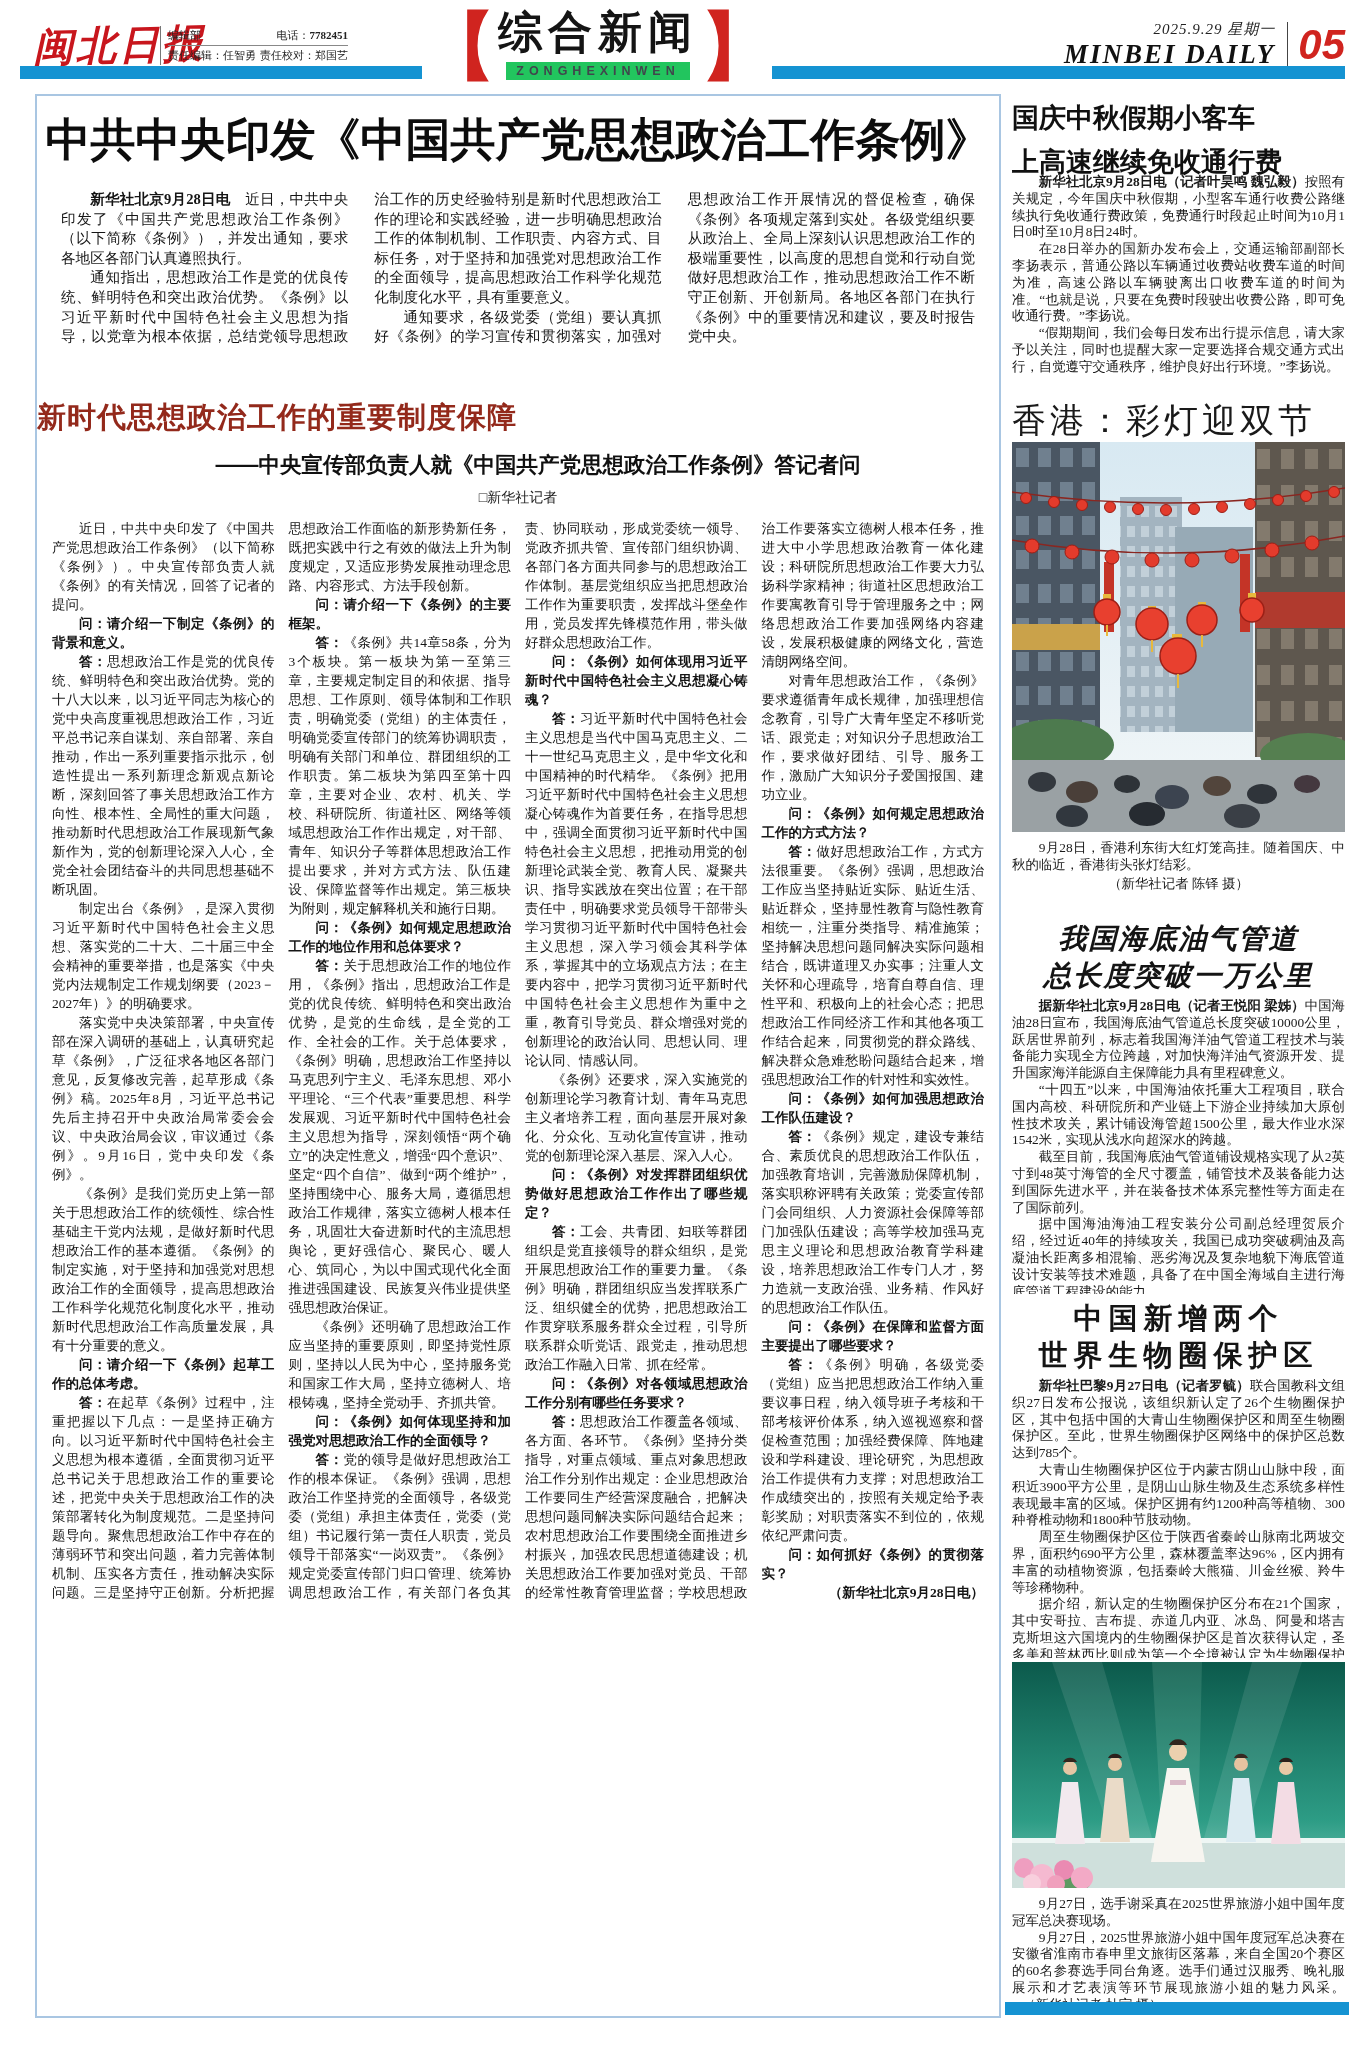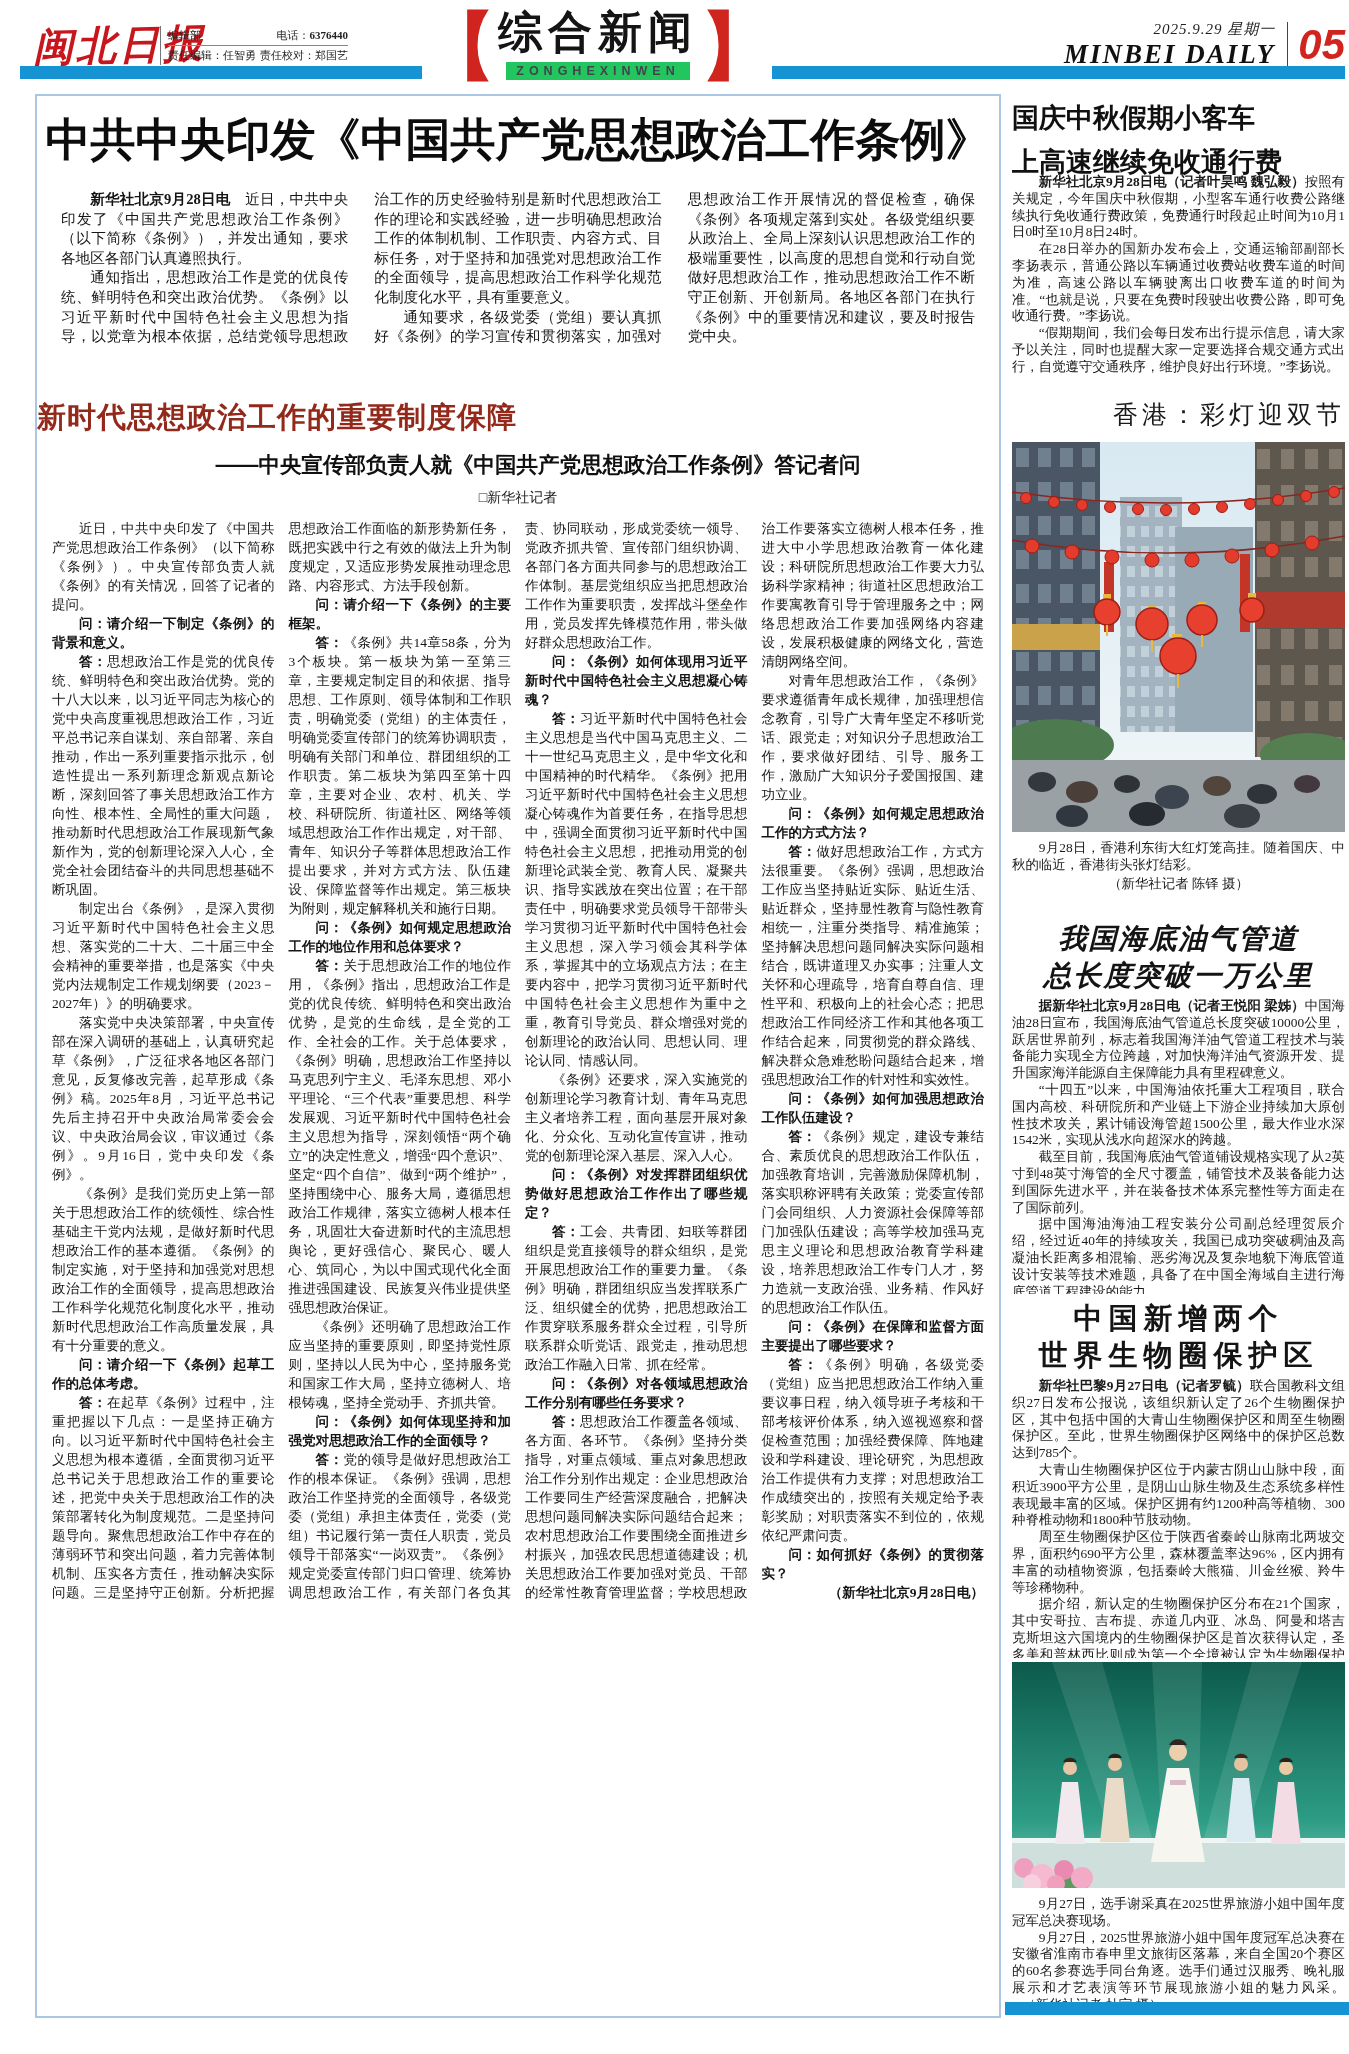--- a/index.html
+++ b/index.html
@@ -54,36 +54,36 @@
   .sb-head-sans{font-family:Liberation Serif, serif;font-weight:800;
                 font-size:27px;line-height:44px;text-align:left;color:#101010;}
   .sb-head-serif{font-family:"Liberation Serif",serif;font-weight:bold;font-size:28px;line-height:37px;
                  letter-spacing:2px;text-align:center;color:#141414;font-style:italic;}
   .sb-head-wide{font-family:"Liberation Serif",serif;font-weight:600;font-size:29px;line-height:37px;
                 letter-spacing:6px;text-align:center;color:#141414;}
   .sb-body{font-size:13.4px;line-height:16.8px;text-align:justify;overflow:hidden;color:#1a1a1a;}
   .sb-caption{font-size:13.4px;line-height:16.8px;text-align:justify;color:#1a1a1a;}
   .credit-line{text-align:center;text-indent:0;margin-top:2px;}
   .credit{margin-left:10px;white-space:nowrap;}
-  .hk-title{font-family:"Liberation Serif",serif;font-weight:500;font-size:25px;letter-spacing:4px;
-            text-align:right;color:#1a1a1a;}
+  .hk-title{font-family:"Liberation Serif",serif;font-weight:500;font-size:34px;letter-spacing:4px;
+            text-align:left;color:#1a1a1a;}
   .photo-frame{display:block;}
   .sb-bar{position:absolute;left:1005px;top:2002px;width:344px;height:13px;background:#1593d2;}
 </style>
 </head>
 <body>
 
 <div class="page">
 
   <div class="logo">闽北日报</div>
 
   <div class="info-box">
     <div class="info-row">
       <span>编辑部</span>
-      <span><span>电话：</span><b>6376440</b></span>
+      <span><span>电话：</span><b>7782451</b></span>
     </div>
     <div class="info-row">
       <span>责任编辑：任智勇</span>
       <span>责任校对：郑国艺</span>
     </div>
   </div>
 
   <div class="center-title">
     <div class="bracket">【</div>
     <div class="ct-mid">

